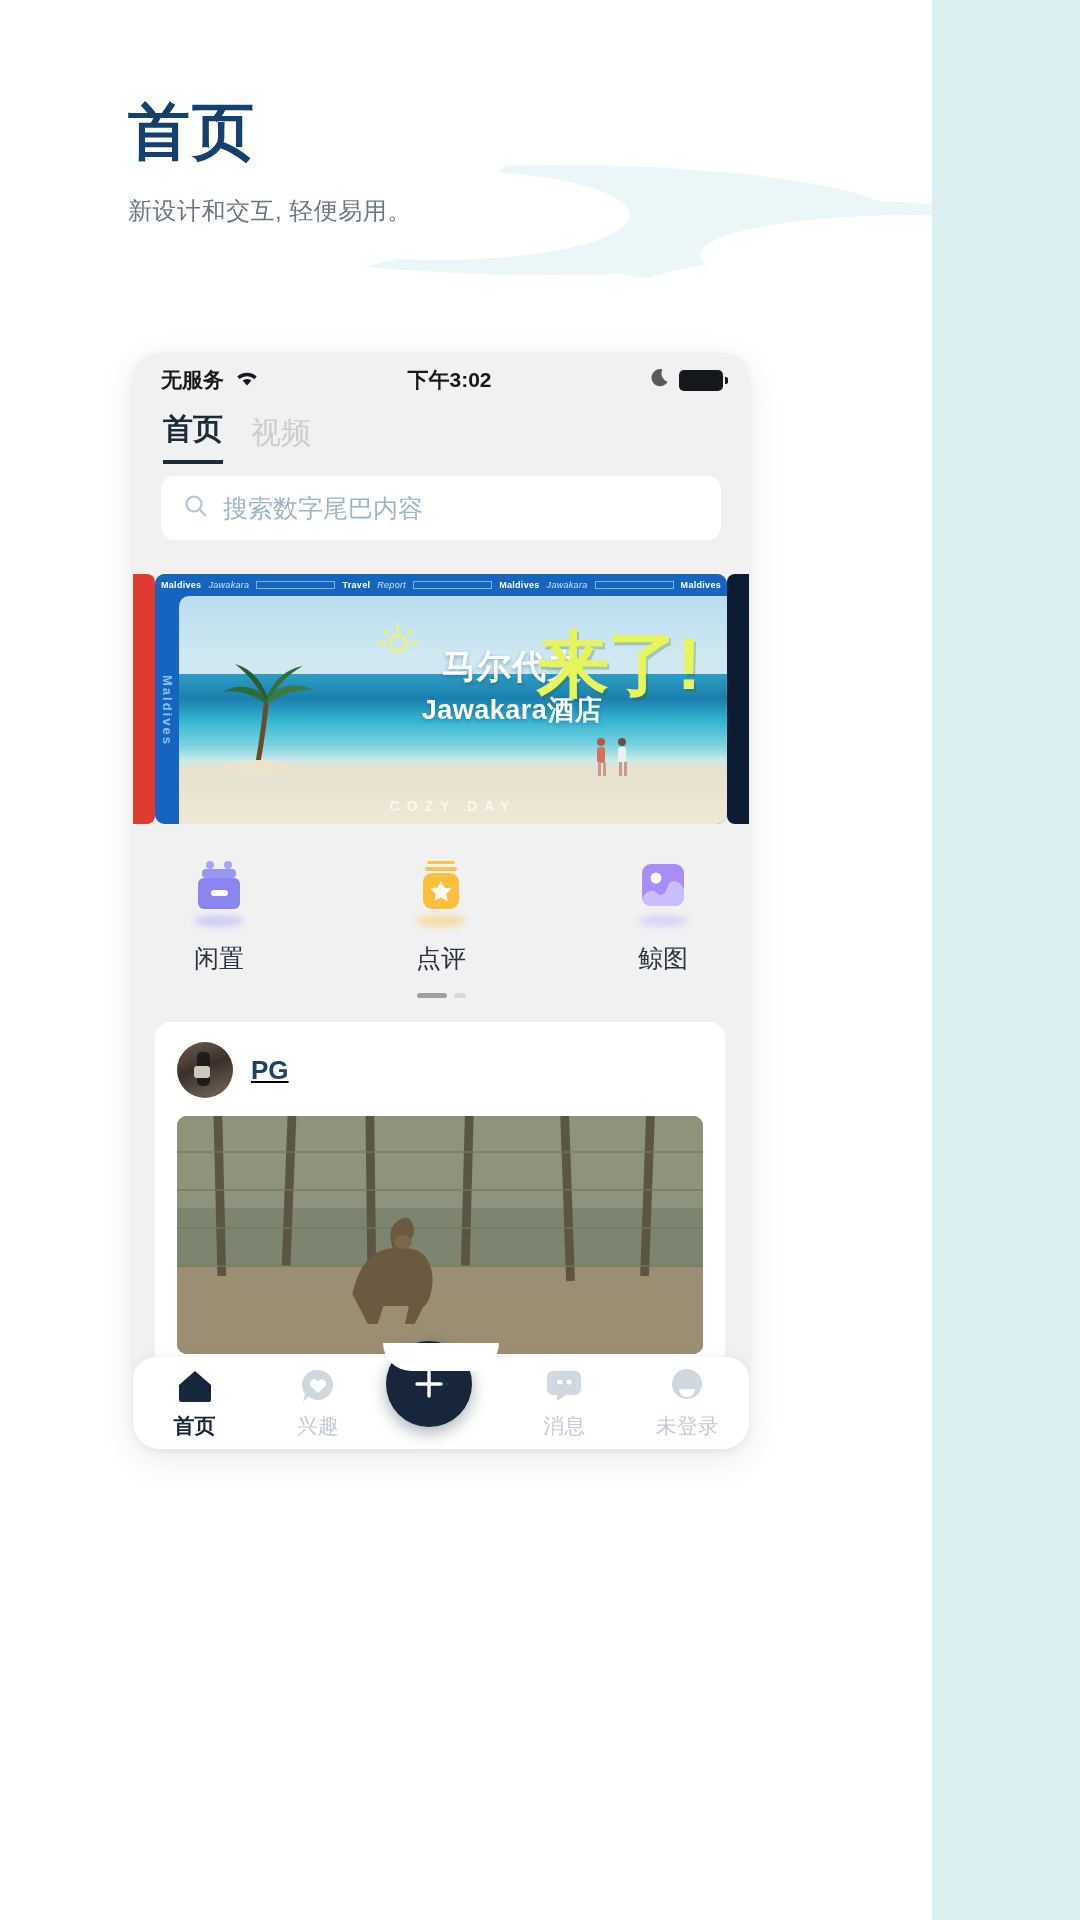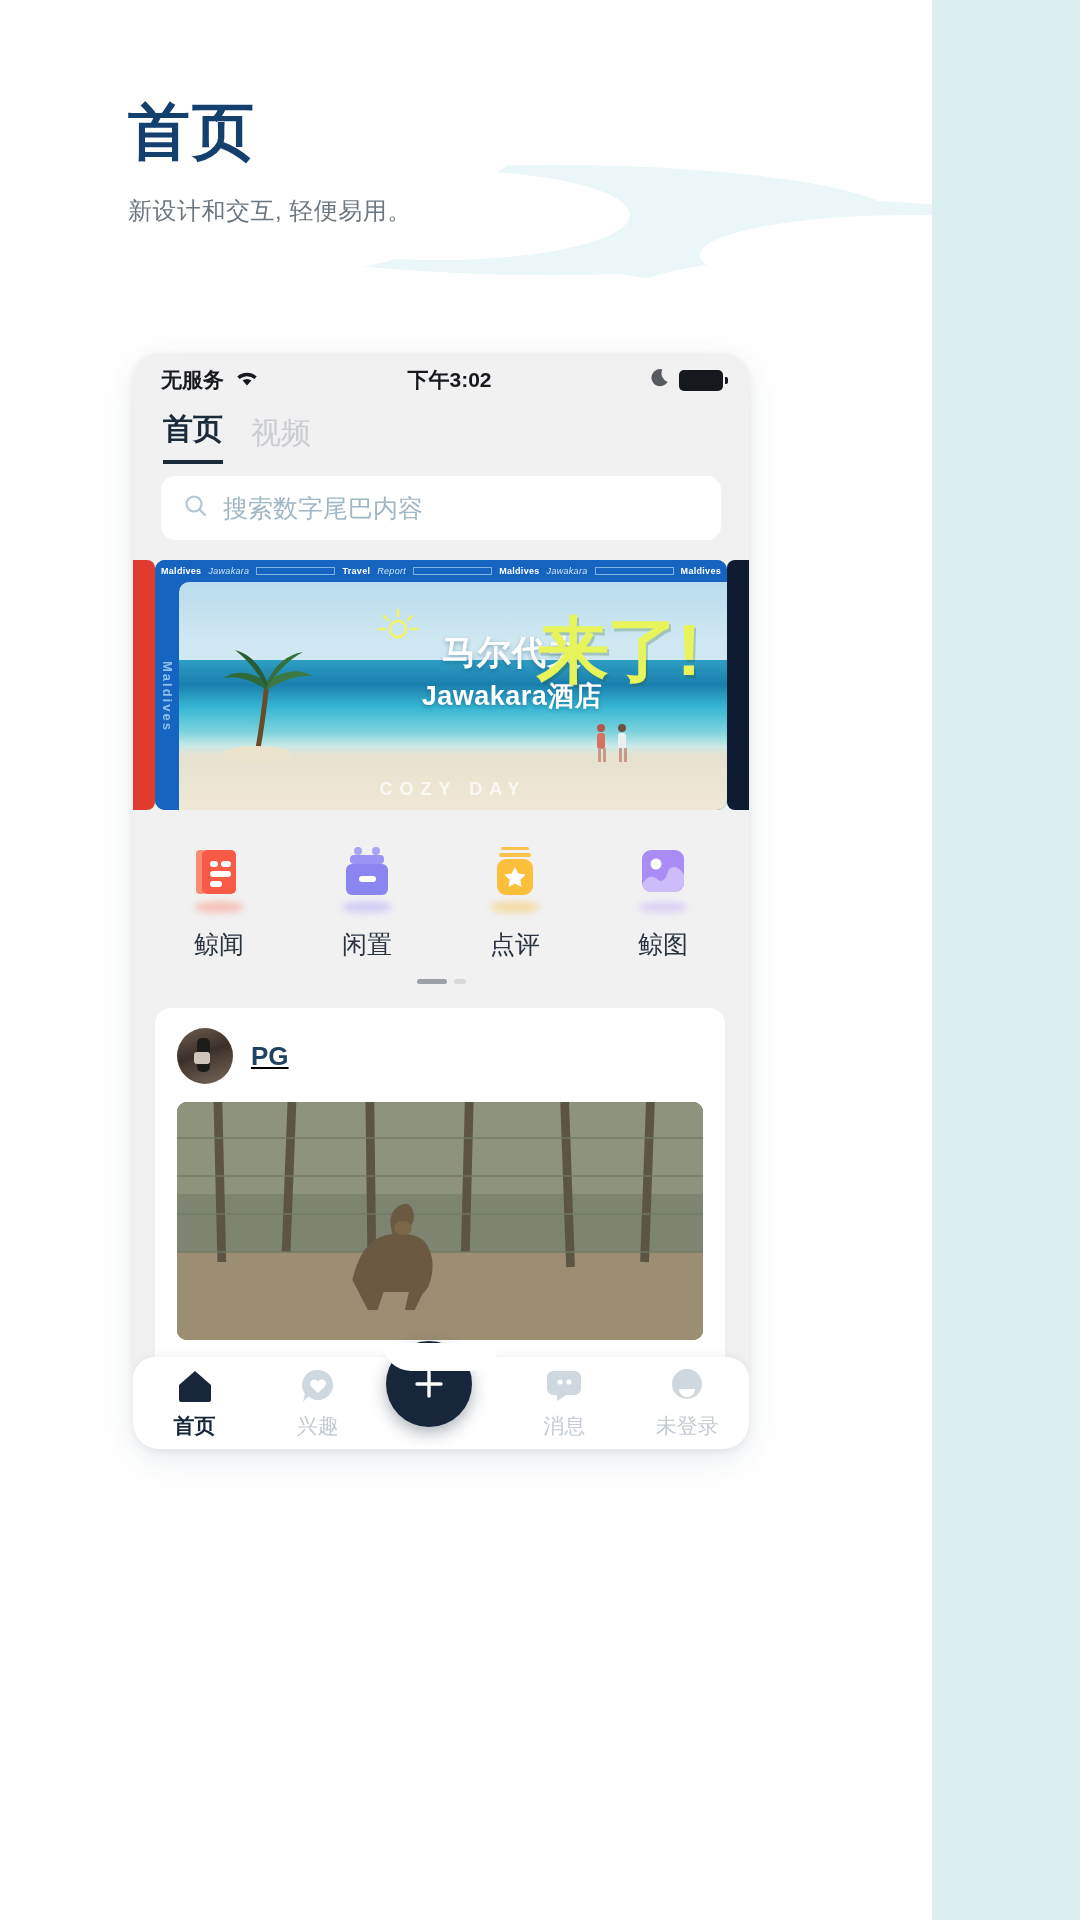--- a/index.html
+++ b/index.html
@@ -72,21 +72,21 @@
 
   
   .search-wrap { padding: 12px 28px 0 28px; }
   .search {
     height: 64px; background: #ffffff; border-radius: 14px;
     display: flex; align-items: center; gap: 14px; padding: 0 22px;
   }
   .search-text { font-size: 25px; color: #9fb6c6; }
 
   
-  .banner-row { position: relative; margin-top: 20px; height: 250px; }
+  .banner-row { position: relative; margin-top: 34px; height: 250px; }
   .side-card { position: absolute; top: 0; width: 22px; height: 250px; }
   .side-left  { left: 0;  background: #e13b30; border-radius: 0 8px 8px 0; }
   .side-right { right: 0; background: #0d1b33; border-radius: 8px 0 0 8px; }
   .banner {
     position: absolute; left: 22px; right: 22px; top: 0; height: 250px;
     border-radius: 10px; overflow: hidden; background: #1565c0;
   }
   .banner-strip {
     height: 22px; background: #1565c0; color: #cfe3f7;
     font-size: 9px; display: flex; align-items: center; gap: 7px;
@@ -115,21 +115,21 @@
   .b-t2 { font-size: 27px; font-weight: bold; color:#fff; margin-top: 2px; letter-spacing:.5px;
           text-shadow: 0 2px 4px rgba(0,60,100,.35);}
   .b-big {
     position: absolute; right: 28px; top: 34px; font-size: 72px; font-weight: bold;
     color: #e8f55a; letter-spacing: -2px; line-height: .95;
     text-shadow: 2px 3px 0 rgba(40,90,40,.25);
   }
   .b-sun { position: absolute; left: 196px; top: 22px; }
   .b-foot {
     position: absolute; left: 0; right: 0; bottom: 10px; text-align: center;
-    color: rgba(255,255,255,.72); font-size: 18px; letter-spacing: 7px; font-weight: bold;
+    color: rgba(255,255,255,.72); font-size: 14px; letter-spacing: 7px; font-weight: bold;
   }
   .ppl { position: absolute; }
 
   
   .cats { display: flex; justify-content: space-between; padding: 34px 34px 0 34px; }
   .cat { width: 104px; text-align: center; }
   .cat-ico { width: 62px; height: 62px; margin: 0 auto; position: relative; }
   .cat-label { margin-top: 22px; font-size: 25px; color: #2a3340; }
   .cat-shadow {
     position: absolute; left: 6px; right: 6px; bottom: -7px; height: 12px;
@@ -306,34 +306,20 @@
             <div class="b-t2">Jawakara酒店</div>
           </div>
           <div class="b-big">来了!</div>
           <div class="b-foot">COZY DAY</div>
         </div>
       </div>
     </div>
 
     <div class="cats">
 
-      <div class="cat">
-        <div class="cat-ico">
-          <svg width="62" height="62" viewBox="0 0 62 62">
-            <rect x="8" y="6" width="10" height="44" rx="4" fill="#f98c74"></rect>
-            <rect x="14" y="6" width="34" height="44" rx="5" fill="#f75b46"></rect>
-            <rect x="22" y="17" width="8" height="6" rx="3" fill="#fff"></rect>
-            <rect x="33" y="17" width="10" height="6" rx="3" fill="#fff"></rect>
-            <rect x="22" y="27" width="21" height="6" rx="3" fill="#fff"></rect>
-            <rect x="22" y="37" width="12" height="6" rx="3" fill="#fff"></rect>
-          </svg>
-          <div class="cat-shadow" style="background:#f98c74"></div>
-        </div>
-        <div class="cat-label">鲸闻</div>
-      </div>
 
       <div class="cat">
         <div class="cat-ico">
           <svg width="62" height="62" viewBox="0 0 62 62">
             <circle cx="22" cy="7" r="4" fill="#a9a4f7"></circle>
               <circle cx="40" cy="7" r="4" fill="#a9a4f7"></circle>
             <rect x="14" y="11" width="34" height="9" rx="4" fill="#9a94f5"></rect>
             <rect x="10" y="20" width="42" height="31" rx="6" fill="#8b85f0"></rect>
             <rect x="23" y="32" width="17" height="6" rx="3" fill="#fff"></rect>
           </svg>

